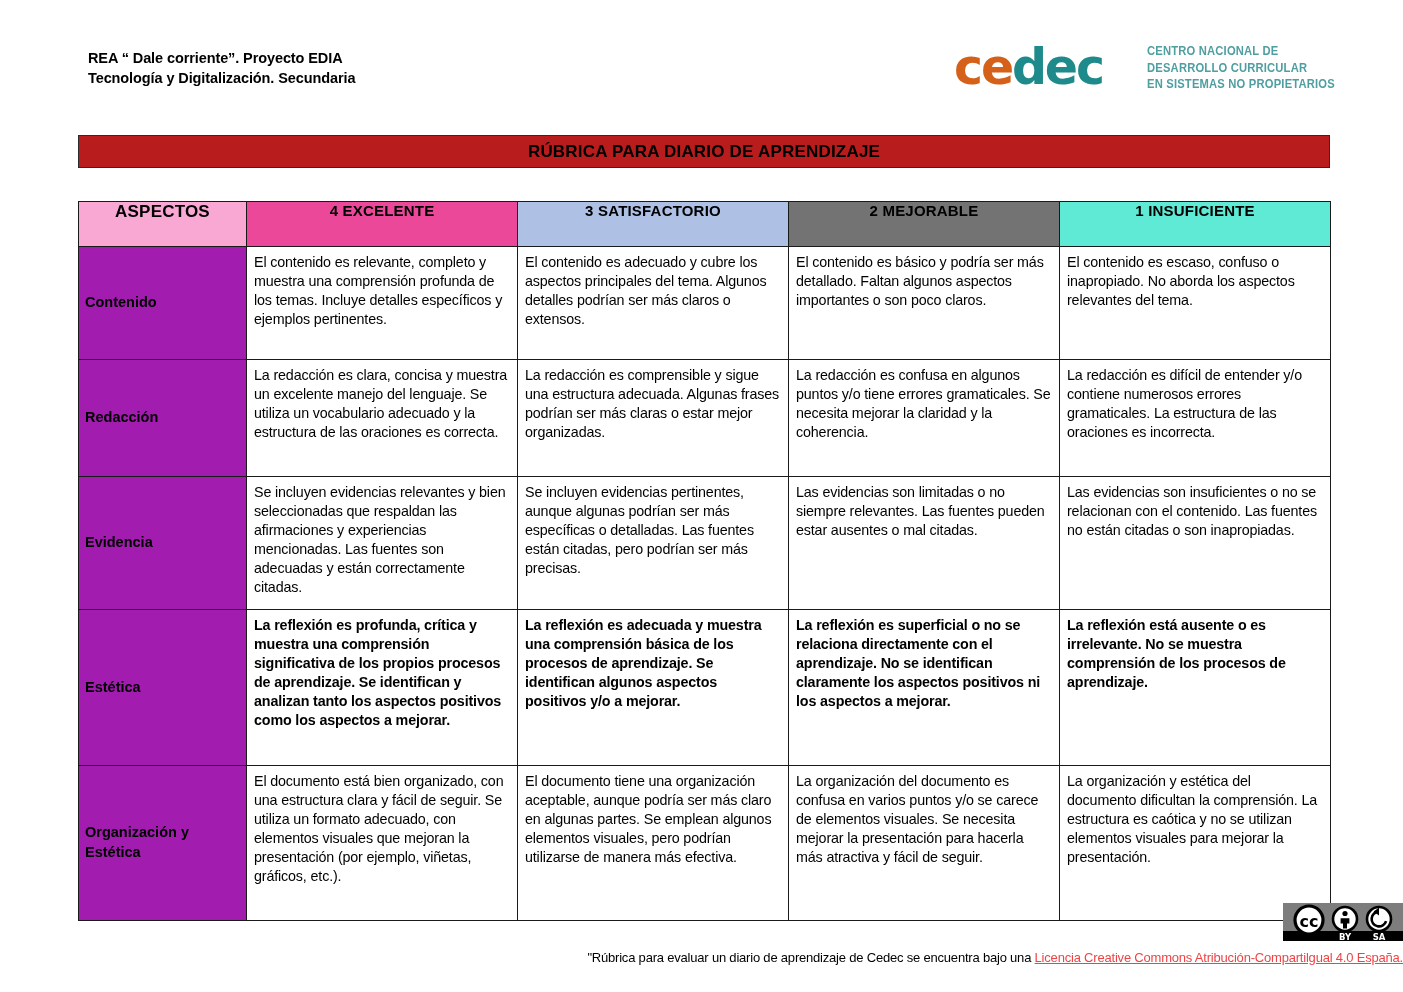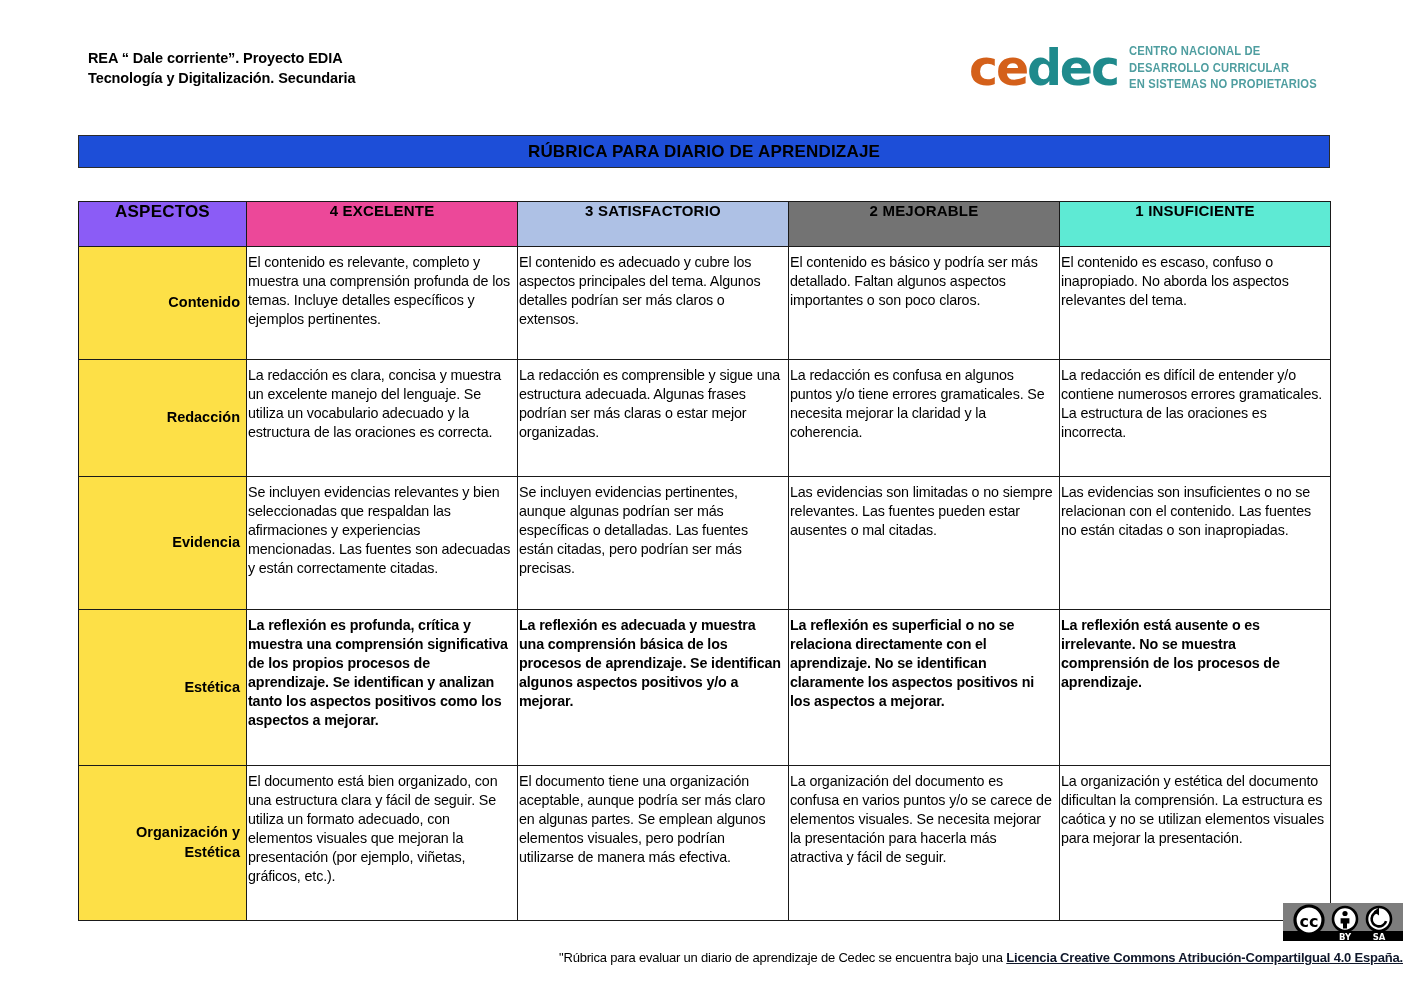--- a/index.html
+++ b/index.html
@@ -31,24 +31,25 @@
     font-size: 14.5px;
     font-weight: bold;
     line-height: 1.38;
     letter-spacing: -0.1px;
     white-space: nowrap;
   }
   .header-text .line { display: block; }
 
   .cedec-logo {
     position: absolute;
-    right: 70px;
+    right: 52px;
     top: 43px;
     display: flex;
-    align-items: flex-end;
+    align-items: center;
+    gap: 33px;
   }
   .cedec-word {
     font-family: "DejaVu Sans", sans-serif;
     font-size: 49px;
     font-weight: bold;
     letter-spacing: -2.2px;
     line-height: 1;
   }
   .cedec-word .ce { color: #D4601A; }
   .cedec-word .dec { color: #1F8A8C; }
@@ -65,21 +66,21 @@
   }
   .cedec-tag .tline { display: block; white-space: nowrap; }
 
   
   .title-banner {
     position: absolute;
     left: 78px;
     top: 135px;
     width: 1252px;
     height: 33px;
-    background: #1d4ed8;
+    background: #b91c1c;
     border: 1px solid #2b2b2b;
     box-sizing: border-box;
     display: flex;
     align-items: center;
     justify-content: center;
   }
   .title-banner-text {
     font-size: 17px;
     font-weight: bold;
     letter-spacing: 0.2px;
@@ -104,40 +105,40 @@
   .col-level   { width: 271px; }
 
   thead th {
     height: 44px;
     text-align: center;
     vertical-align: middle;
     font-size: 15px;
     font-weight: bold;
     letter-spacing: 0.2px;
   }
-  th.h-aspect { background: #8b5cf6; font-size: 17px; }
+  th.h-aspect { background: #f9a8d4; font-size: 17px; }
   th.h-l4 { background: #ec4899; }
   th.h-l3 { background: #AEC1E5; }
   th.h-l2 { background: #737373; }
   th.h-l1 { background: #5eead4; }
 
   td.aspect-cell {
-    background: #fde047;
-    text-align: right;
+    background: #a21caf;
+    text-align: left;
     vertical-align: middle;
     font-size: 14.5px;
     font-weight: bold;
     line-height: 1.35;
     padding: 4px 6px;
   }
   td.desc-cell {
     background: #ffffff;
     font-size: 14.3px;
     line-height: 1.33;
-    padding: 6px 6px 6px 1px;
+    padding: 6px 6px 6px 7px;
     letter-spacing: -0.15px;
     hyphens: none;
   }
 
   tr.row-contenido td { height: 100px; }
   tr.row-redaccion td { height: 104px; }
   tr.row-evidencia td { height: 120px; }
   tr.row-reflexion td { height: 143px; font-weight: bold; }
   tr.row-organizacion td { height: 142px; }
 
@@ -158,23 +159,22 @@
   }
   .cc-badge svg { display: block; }
   .license-line {
     margin-top: 5px;
     font-size: 13px;
     letter-spacing: -0.2px;
     color: #000000;
     white-space: nowrap;
   }
   .license-link {
-    color: #0f172a;
+    color: #ef4444;
     text-decoration: underline;
-    font-weight: bold;
   }
 </style>
 </head>
 <body>
 
 <div class="page-header">
   <div class="header-text">
     <span class="line">REA “ Dale corriente”. Proyecto EDIA</span>
     <span class="line">Tecnología y Digitalización. Secundaria</span>
   </div>

